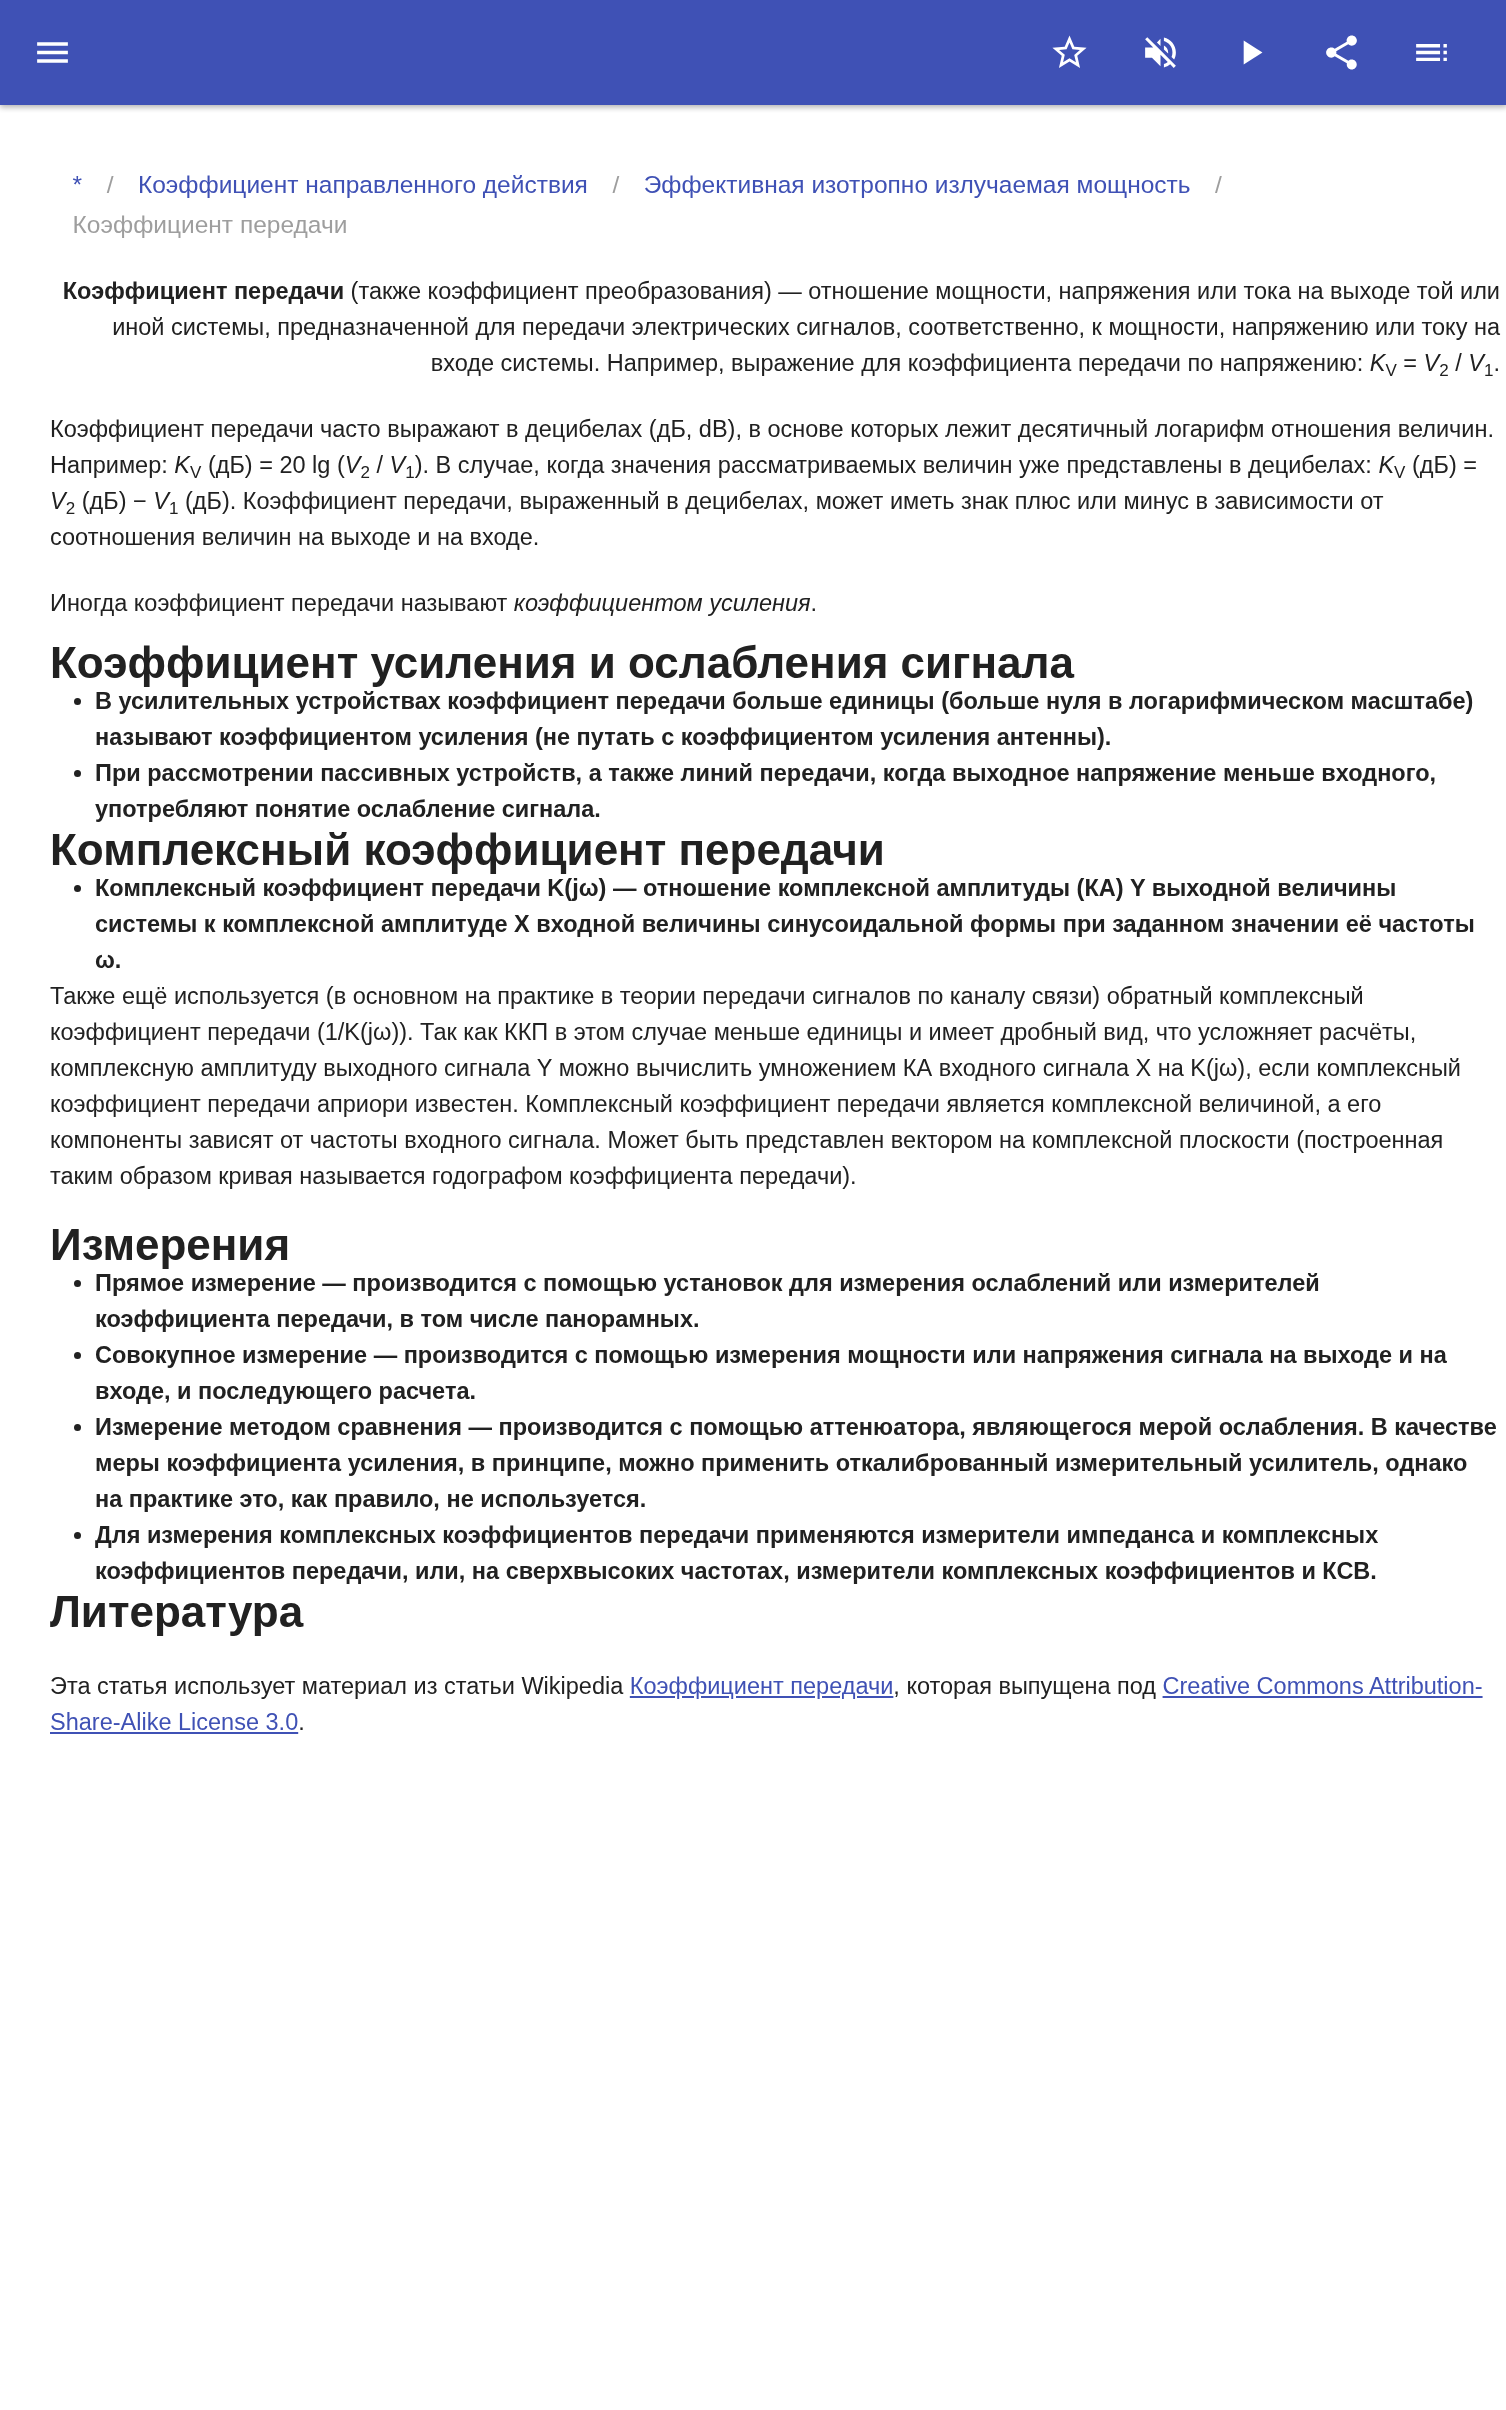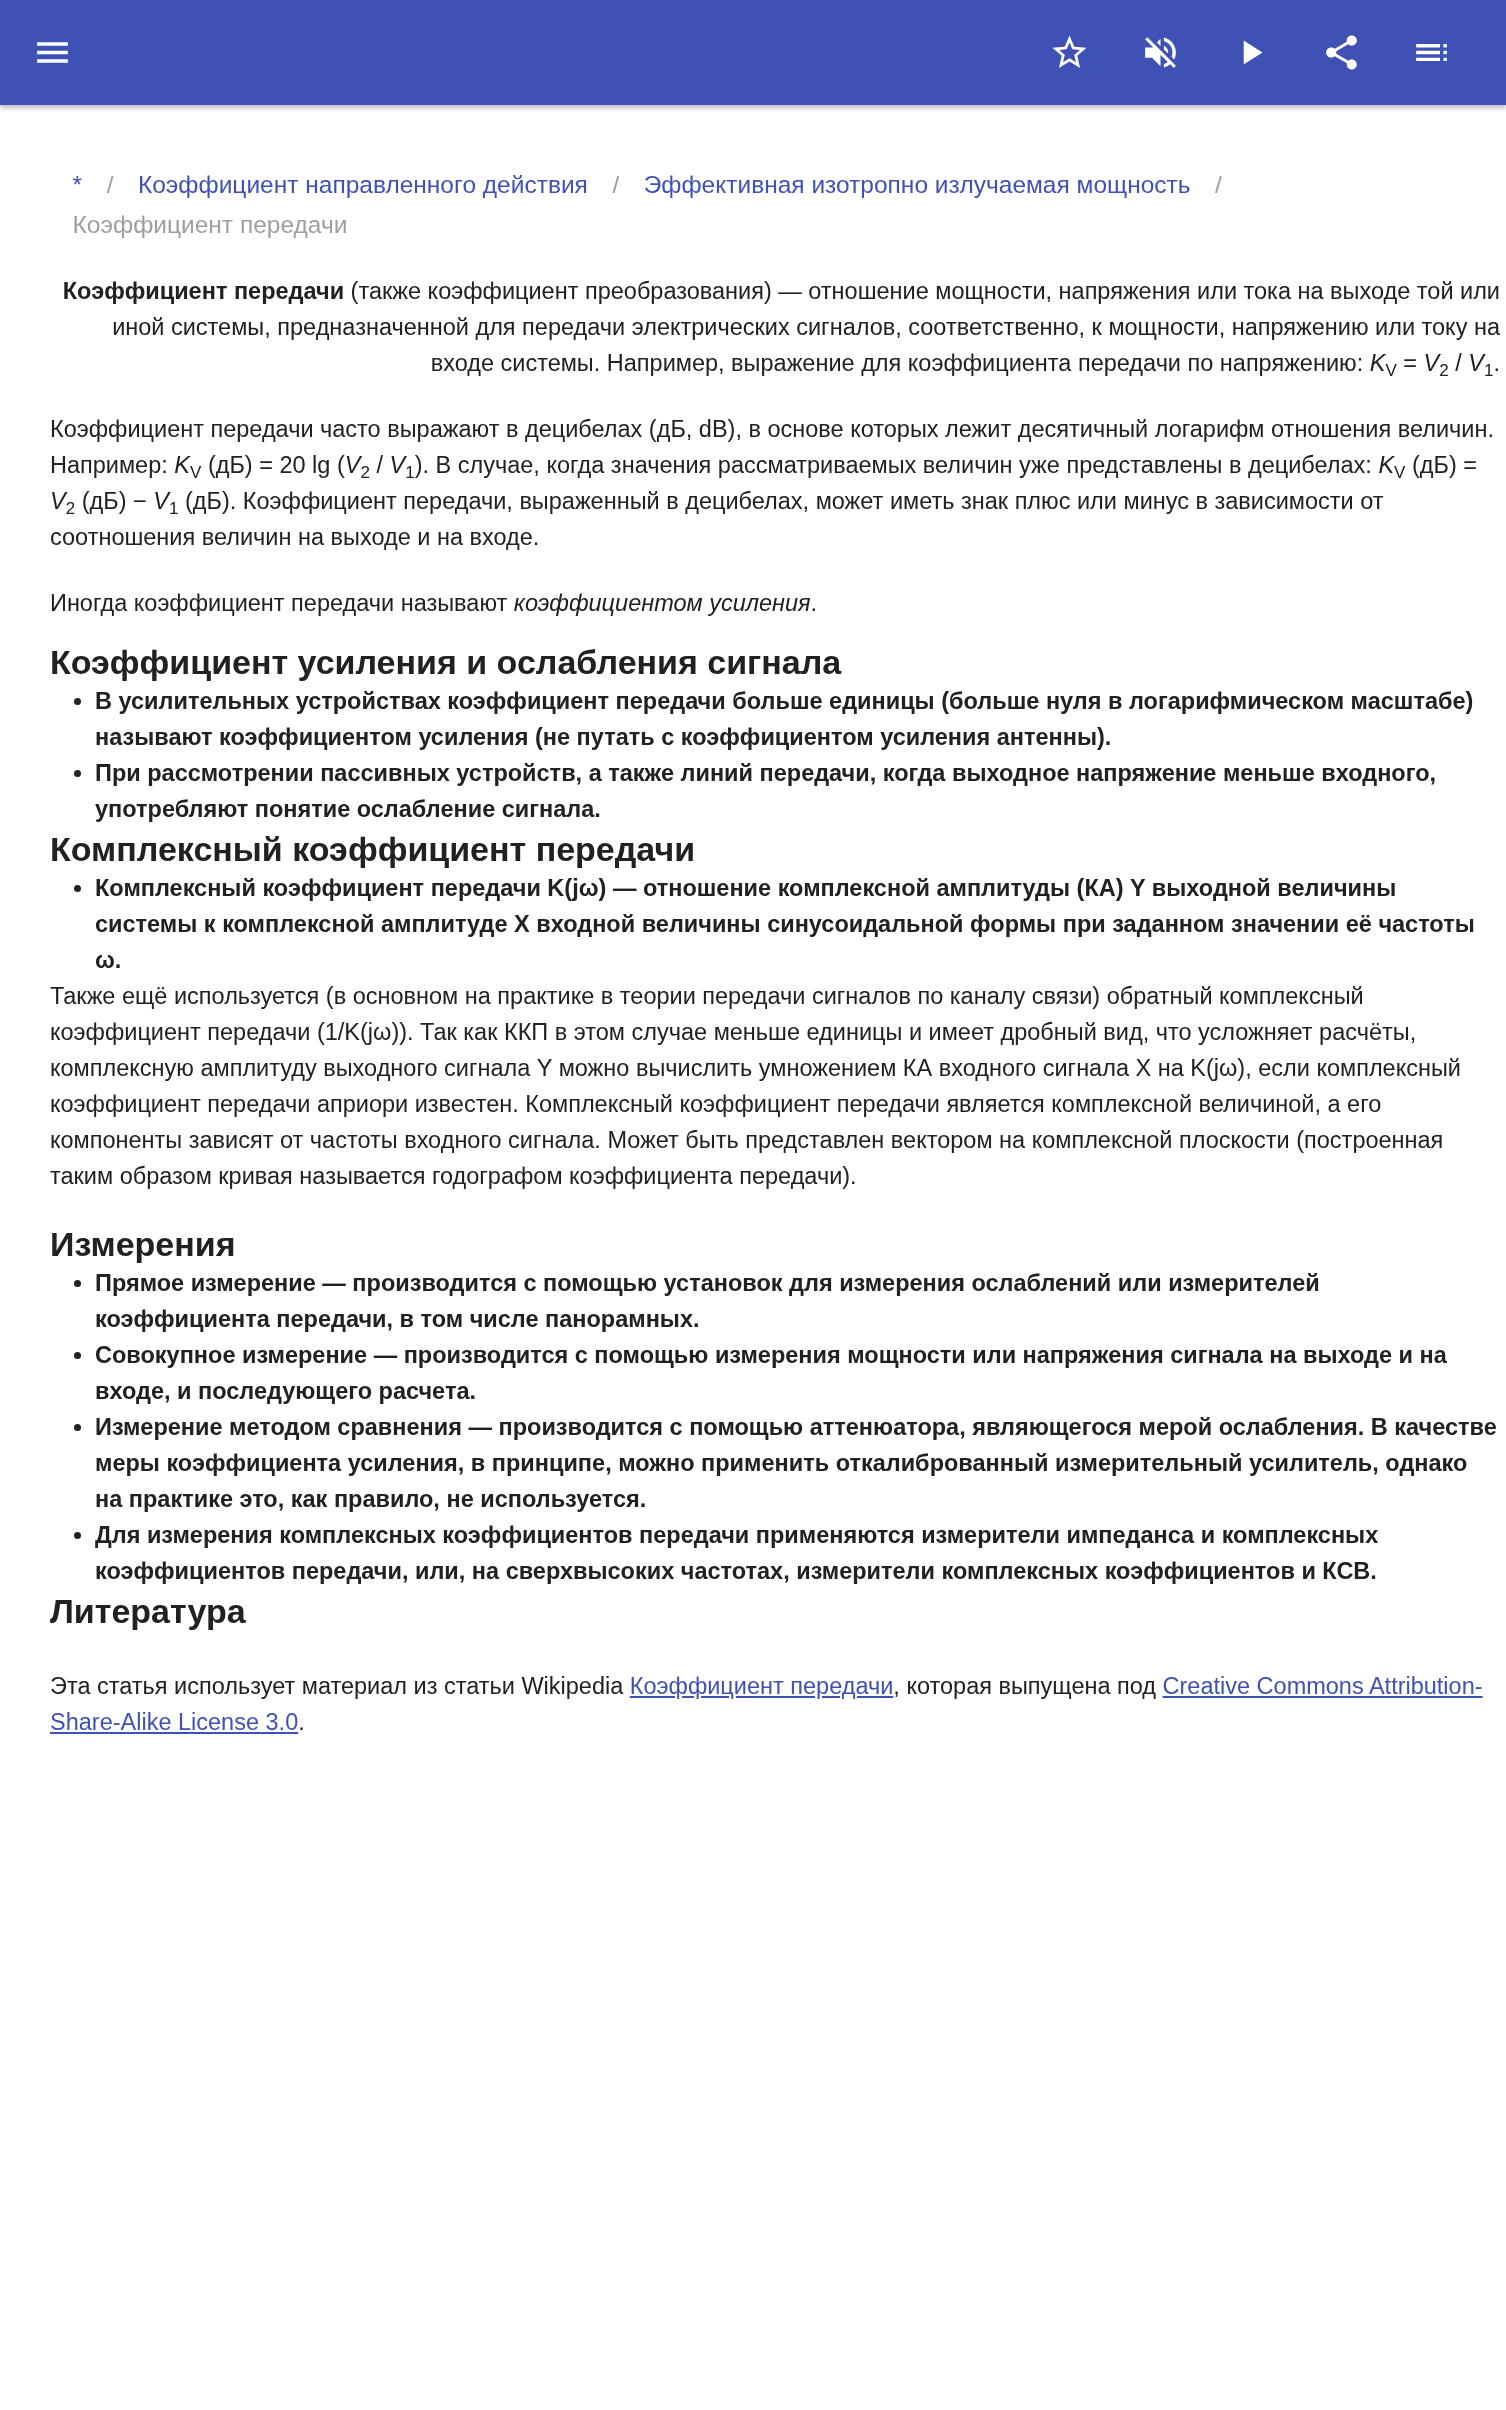--- a/index.html
+++ b/index.html
@@ -23,21 +23,21 @@
   .content {
     position: absolute; left: 30px; top: 105px; width: 1450px;
     font-size: 23.5px; line-height: 36px; margin-left: 20px;
   }
   .breadcrumb { margin-top: 60px; padding-left: 22.6px; font-size: 24.5px; line-height: 40px; }
   .breadcrumb a { color: #3f51b5; text-decoration: none; }
   .breadcrumb .sep { color: #9e9e9e; padding: 0 24.5px; }
   .breadcrumb .current { color: #9e9e9e; }
   p { margin: 0 0 30px 0; }
   .intro { margin-top: 28px; text-align: right; }
-  h2 { font-size: 34px; line-height: 41px; font-weight: bold; margin: 0; color: #212121; }
+  h2 { font-size: 44px; line-height: 41px; font-weight: bold; margin: 0; color: #212121; }
   ul { margin: 0; padding-left: 45px; font-weight: bold; }
   li { margin: 0; }
   a.link { color: #3f51b5; text-decoration: underline; }
   sub { font-size: 17px; line-height: 0; vertical-align: -4.7px; }
   i { font-style: italic; }
 </style>
 </head>
 <body>
 
 <div class="appbar">

